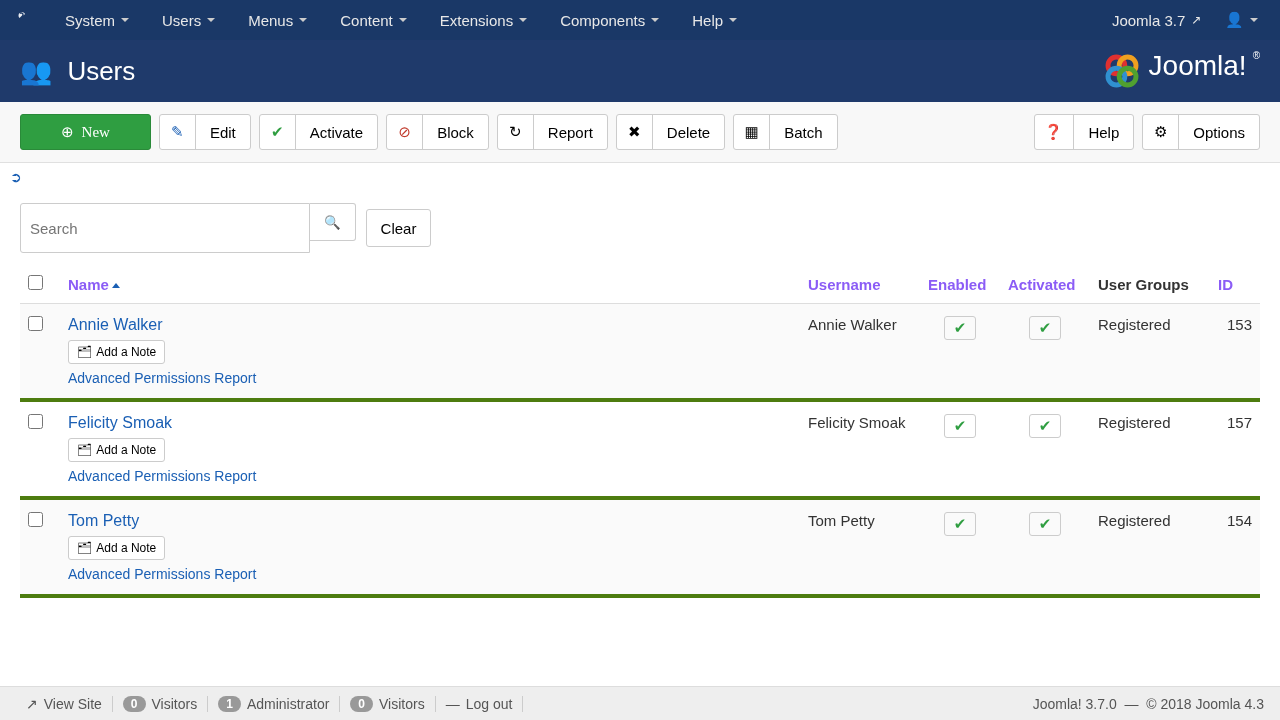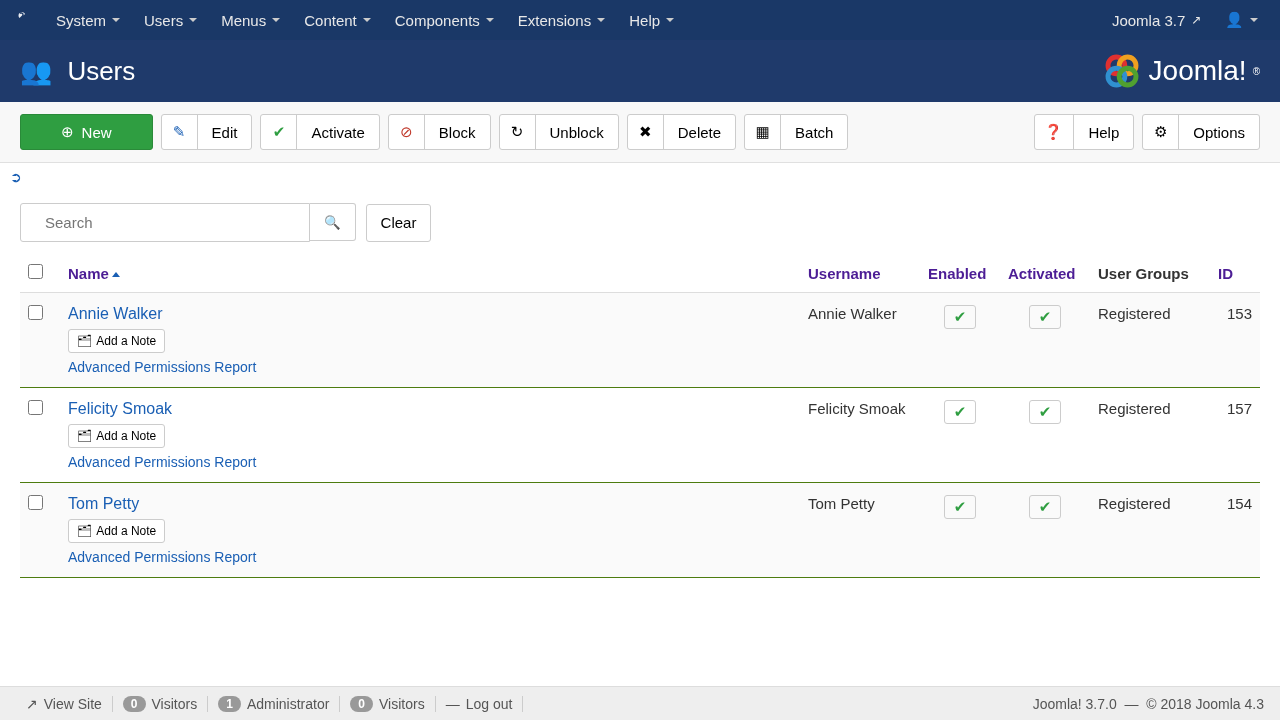--- a/index.html
+++ b/index.html
@@ -1,45 +1,45 @@
 <!DOCTYPE html>
 <html><head>
 <meta charset="utf-8">
 <style>
 * { box-sizing: border-box; margin: 0; padding: 0; }
 body { font-family: -apple-system, BlinkMacSystemFont, "Segoe UI", Arial, sans-serif; font-size: 14px; color: #333; background: #fff; width: 1280px; height: 720px; overflow: hidden; position: relative; }
 .topbar { background: #1a3867; height: 40px; display: flex; align-items: center; padding: 0 10px; color: #fff; }
-.topbar-left { display: flex; align-items: center; gap: 0; }
+.topbar-left { display: flex; align-items: center; gap: 9px; }
 .joomla-icon { width: 24px; height: 24px; margin-right: 10px; display: flex; align-items: center; justify-content: center; }
 .topbar-item { padding: 0 12px; display: flex; align-items: center; gap: 6px; cursor: pointer; font-size: 15px; color: #e8e8e8; height: 40px; }
 .caret-down { width: 0; height: 0; border-left: 4px solid transparent; border-right: 4px solid transparent; border-top: 4px solid #ccc; display: inline-block; }
 .topbar-right { margin-left: auto; display: flex; align-items: center; text-align: center; }
 .ext-icon { font-size: 12px; }
 .header { background: #1f3a6b; height: 62px; display: flex; align-items: center; padding: 0 20px; color: #fff; }
 .header-icon { font-size: 26px; margin-right: 15px; }
 .header-title { font-size: 26px; font-weight: 300; }
-.header-logo { margin-left: auto; display: flex; align-items: center; gap: 6px; font-size: 28px; font-weight: 300; }
+.header-logo { margin-left: auto; display: flex; align-items: flex-start; gap: 6px; font-size: 28px; font-weight: 300; }
 .joomla-rings { width: 42px; height: 42px; }
 .toolbar { background: #f8f8f8; border-bottom: 1px solid #e0e0e0; padding: 12px 20px; display: flex; align-items: center; gap: 8px; }
 .btn { border: 1px solid #ccc; background: #fff; padding: 0; display: flex; align-items: center; cursor: pointer; border-radius: 3px; font-size: 15px; height: 36px; overflow: hidden; }
 .btn-icon-part { padding: 0 10px; border-right: 1px solid #ccc; height: 100%; display: flex; align-items: center; justify-content: center; min-width: 36px; }
 .btn-label-part { padding: 0 14px; }
 .btn-new { background: #2f9e41; color: #fff; border-color: #2a8a39; padding: 0 40px; gap: 8px; justify-content: center; }
-.btn-new .btn-label-part { padding: 0; }
+.btn-new .btn-label-part { padding: 0; font-family: Liberation Serif, serif; }
 .toolbar-right { margin-left: auto; display: flex; gap: 8px; }
 .collapse-arrow { padding: 6px 10px; color: #1a5fb4; cursor: pointer; }
 .filter-row { padding: 12px 20px; display: flex; align-items: center; gap: 10px; }
 .search-group { display: flex; }
-.search-input { border: 1px solid #ccc; border-radius: 3px 0 0 3px; padding: 8px 24px; font-size: 15px; width: 290px; height: 39px; }
+.search-input { border: 1px solid #ccc; border-radius: 3px 0 0 3px; padding: 8px 9px; font-size: 15px; width: 290px; height: 50px; }
 .search-btn { border: 1px solid #ccc; border-left: none; background: #fff; padding: 0 14px; border-radius: 0 3px 3px 0; cursor: pointer; height: 38px; }
 .st-btn { border: 1px solid #ccc; background: #fff; padding: 0 14px; height: 38px; border-radius: 3px; cursor: pointer; display: flex; align-items: center; gap: 6px; font-size: 15px; }
 .table { width: calc(100% - 40px); margin: 0 20px; border-collapse: collapse; }
 .table th { text-align: left; padding: 10px 8px; border-bottom: 1px solid #ddd; font-weight: bold; font-size: 15px; white-space: nowrap; }
-.table th.sortable { color: #4c1d95; cursor: pointer; }
-.table td { padding: 12px 8px; border-bottom: 1px solid #4d7c0f; vertical-align: top; font-size: 15px; }
+.table th.sortable { color: #8b5cf6; cursor: pointer; }
+.table td { padding: 12px 8px; border-bottom: 4px solid #4d7c0f; vertical-align: top; font-size: 15px; }
 .table tr:nth-child(odd) td { background: #fafafa; }
 .user-link { color: #1a5fb4; text-decoration: none; font-size: 16px; }
 .note-btn { border: 1px solid #ccc; background: #fff; padding: 4px 8px; border-radius: 3px; font-size: 12px; cursor: pointer; display: inline-flex; align-items: center; gap: 4px; margin-top: 6px; }
 .perm-link { color: #1a5fb4; text-decoration: none; font-size: 14px; display: block; margin-top: 6px; }
 .check-badge { display: inline-flex; border: 1px solid #ccc; border-radius: 3px; width: 32px; height: 24px; align-items: center; justify-content: center; color: #2f9e41; }
 .sort-caret { width: 0; height: 0; border-left: 4px solid transparent; border-right: 4px solid transparent; border-bottom: 5px solid #1a5fb4; display: inline-block; margin-left: 3px; vertical-align: middle; }
 .footer { position: absolute; bottom: 0; left: 0; right: 0; background: #eee; border-top: 1px solid #ddd; height: 34px; display: flex; align-items: center; padding: 0 16px; font-size: 14px; color: #555; }
 .footer-item { display: flex; align-items: center; gap: 6px; padding: 0 10px; border-right: 1px solid #ccc; cursor: pointer; }
 .footer-item:last-of-type { border: none; }
 .badge-round { background: #999; color: #fff; border-radius: 10px; padding: 1px 8px; font-size: 12px; font-weight: bold; }
@@ -75,25 +75,25 @@
       </div>
     <div class="topbar-item">
         <span>Menus</span>
         <span class="caret-down"></span>
       </div>
     <div class="topbar-item">
         <span>Content</span>
         <span class="caret-down"></span>
       </div>
     <div class="topbar-item">
+        <span>Extensions</span>
+        <span class="caret-down"></span>
+      </div>
+    <div class="topbar-item">
         <span>Components</span>
-        <span class="caret-down"></span>
-      </div>
-    <div class="topbar-item">
-        <span>Extensions</span>
         <span class="caret-down"></span>
       </div>
     <div class="topbar-item">
         <span>Help</span>
         <span class="caret-down"></span>
       </div>
   </div>
   <div class="topbar-right">
     <div class="topbar-item">
         <span>Joomla 3.7</span>
@@ -133,21 +133,21 @@
   <button class="btn">
     <span class="btn-icon-part" style="color:#2f9e41">✔</span>
     <span class="btn-label-part">Activate</span>
   </button>
   <button class="btn">
     <span class="btn-icon-part" style="color:#c0392b">⊘</span>
     <span class="btn-label-part">Block</span>
   </button>
   <button class="btn">
     <span class="btn-icon-part">↻</span>
-    <span class="btn-label-part">Unblock</span>
+    <span class="btn-label-part">Report</span>
   </button>
   <button class="btn">
     <span class="btn-icon-part">✖</span>
     <span class="btn-label-part">Delete</span>
   </button>
   <button class="btn">
     <span class="btn-icon-part">▦</span>
     <span class="btn-label-part">Batch</span>
   </button>
   <div class="toolbar-right">

